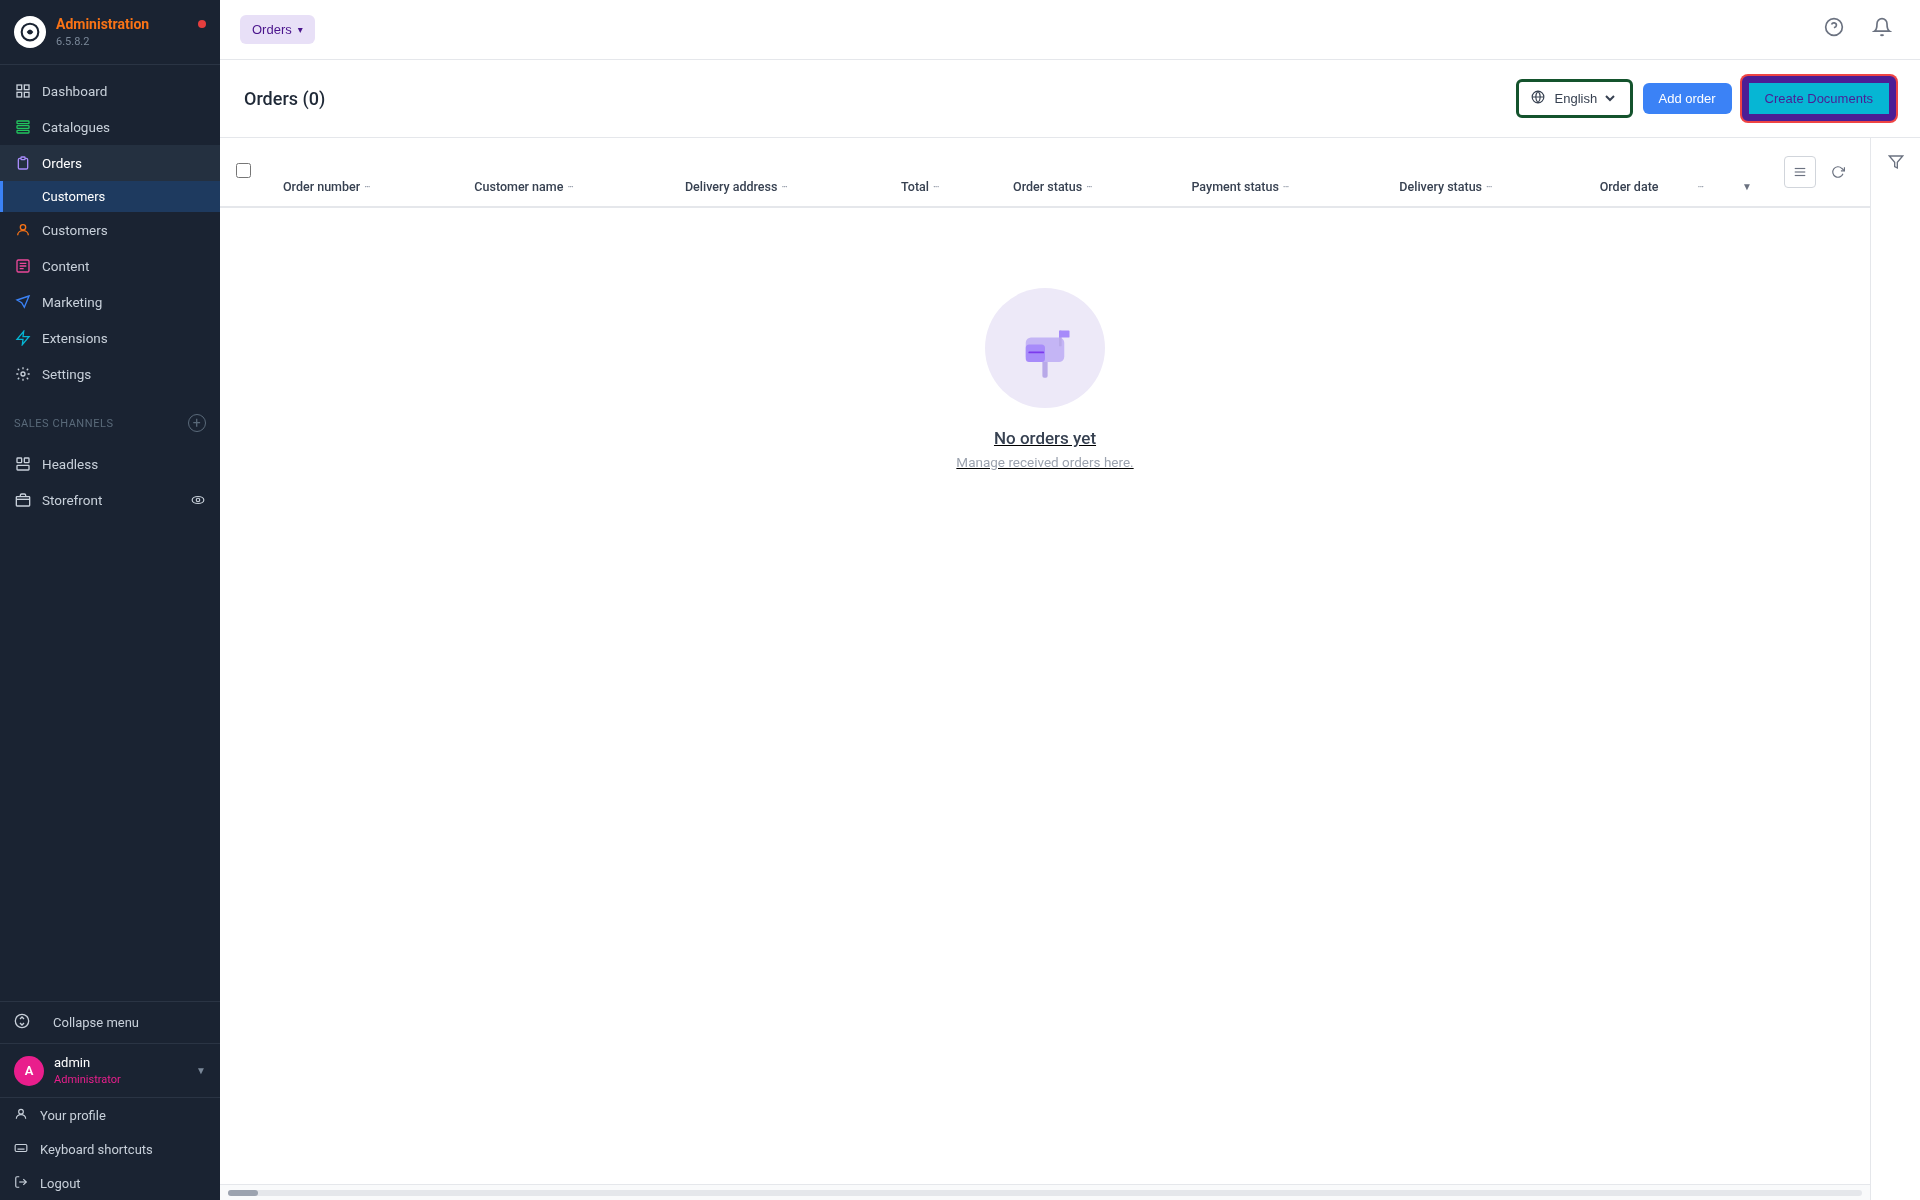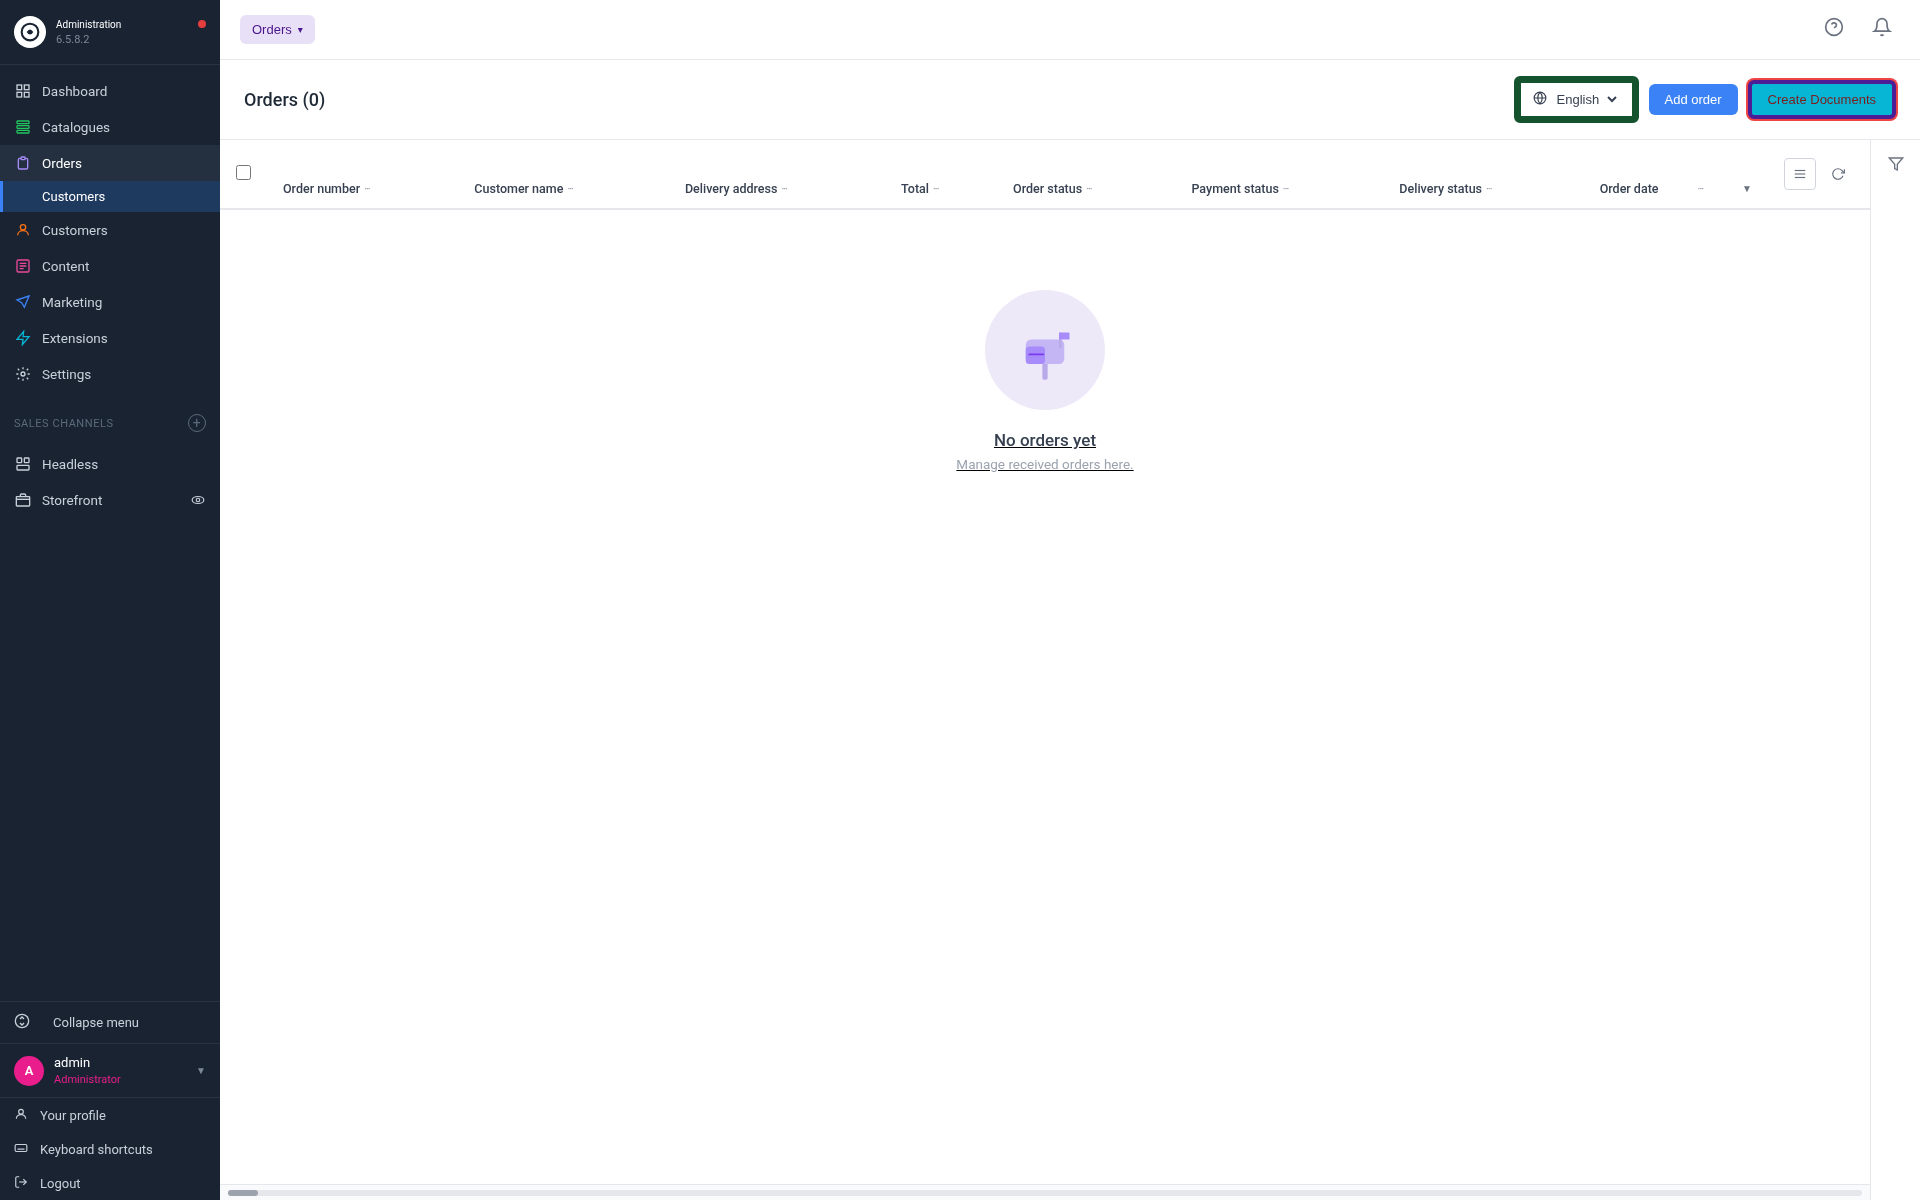--- a/index.html
+++ b/index.html
@@ -27,21 +27,21 @@
       width: 32px;
       height: 32px;
       background: white;
       border-radius: 50%;
       display: flex;
       align-items: center;
       justify-content: center;
       flex-shrink: 0;
     }
     .sidebar-logo svg { width: 20px; height: 20px; }
-    .sidebar-brand h2 { color: #ffffff; font-size: 10px; font-weight: 400; }
+    .sidebar-brand h2 { color: #f97316; font-size: 14px; font-weight: 700; }
     .sidebar-brand span { font-size: 11px; color: #7a8899; }
     .sidebar-brand-dot { width: 8px; height: 8px; background: #e53e3e; border-radius: 50%; margin-left: auto; align-self: flex-start; margin-top: 4px; }
 
     .nav-section { padding: 8px 0; }
     .nav-item {
       display: flex;
       align-items: center;
       gap: 10px;
       padding: 9px 14px;
       cursor: pointer;
@@ -206,21 +206,21 @@
       border-bottom: 1px solid #e5e7eb;
       background: white;
       gap: 12px;
     }
     .page-title { font-size: 18px; font-weight: 500; color: #1f2937; }
     .page-header-actions { margin-left: auto; display: flex; align-items: center; gap: 10px; }
     .lang-select {
       display: flex;
       align-items: center;
       gap: 6px;
-      border: 7px solid #14532d;
+      border: 3px solid #14532d;
       border-radius: 6px;
       padding: 8px 12px;
       background: white;
       cursor: pointer;
       font-size: 13px;
       color: #374151;
     }
     .lang-select select {
       border: none;
       outline: none;
@@ -234,22 +234,22 @@
       color: white;
       border: none;
       border-radius: 6px;
       padding: 8px 16px;
       font-size: 13px;
       font-weight: 500;
       cursor: pointer;
     }
     .btn-create-docs {
       background: #06b6d4;
-      color: #7f1d1d;
-      border: 4px solid #4c1d95;
+      color: #4c1d95;
+      border: 7px solid #4c1d95;
       border-radius: 6px;
       padding: 8px 16px;
       font-size: 13px;
       font-weight: 500;
       cursor: pointer;
       box-shadow: 0 0 0 2px #ef4444;
     }
     .orders-table { width: 100%; border-collapse: collapse; }
     .orders-table th {
       padding: 12px 16px;

